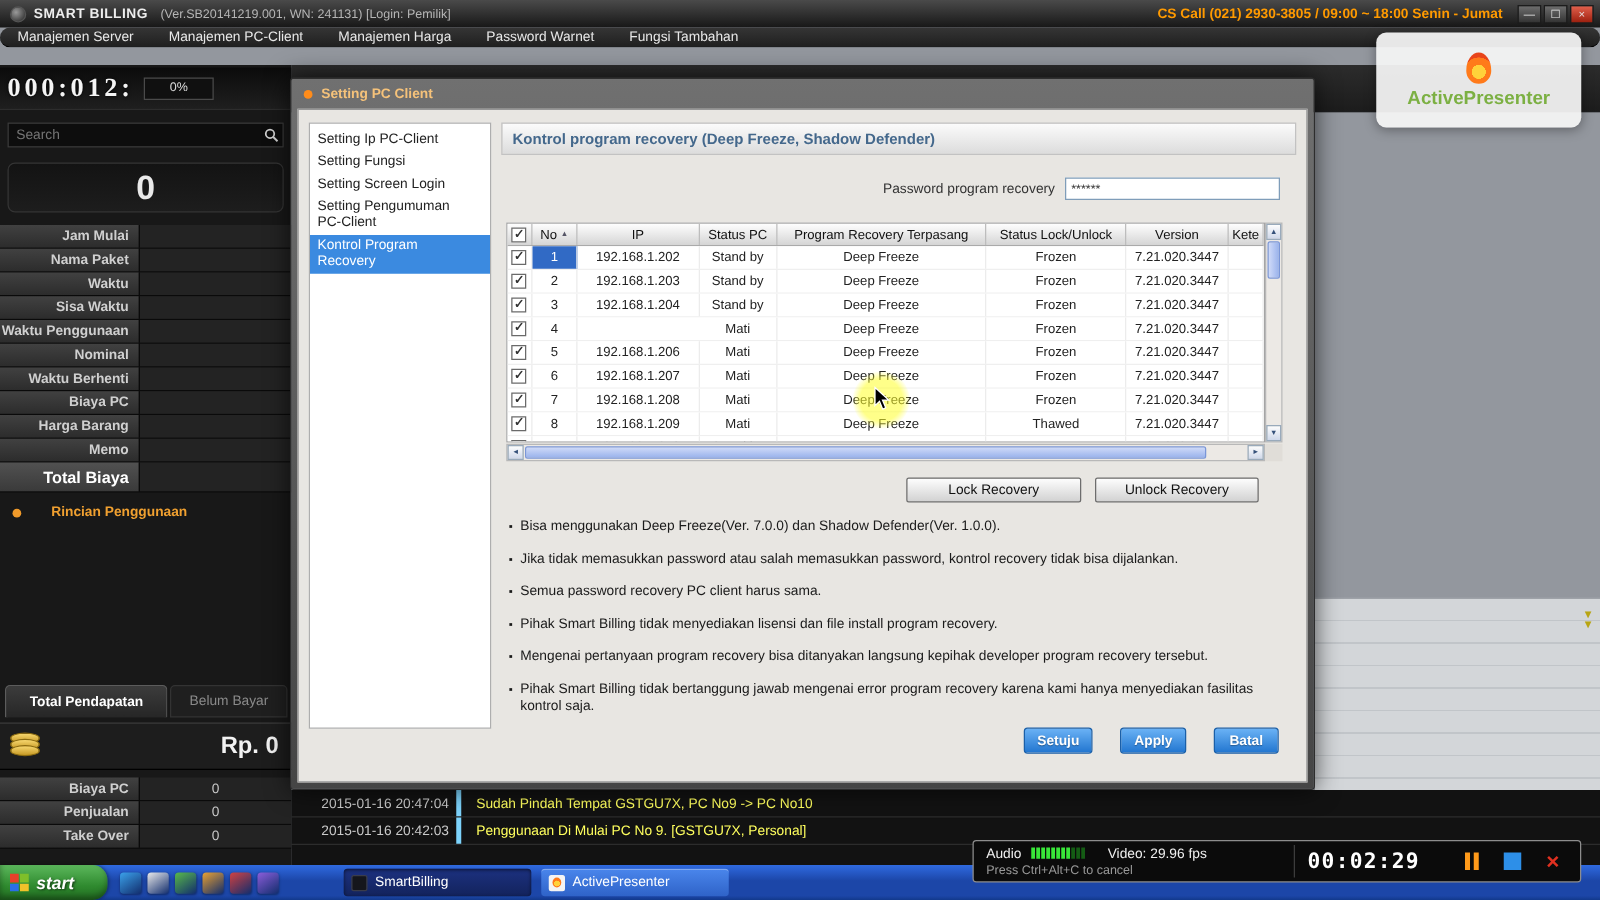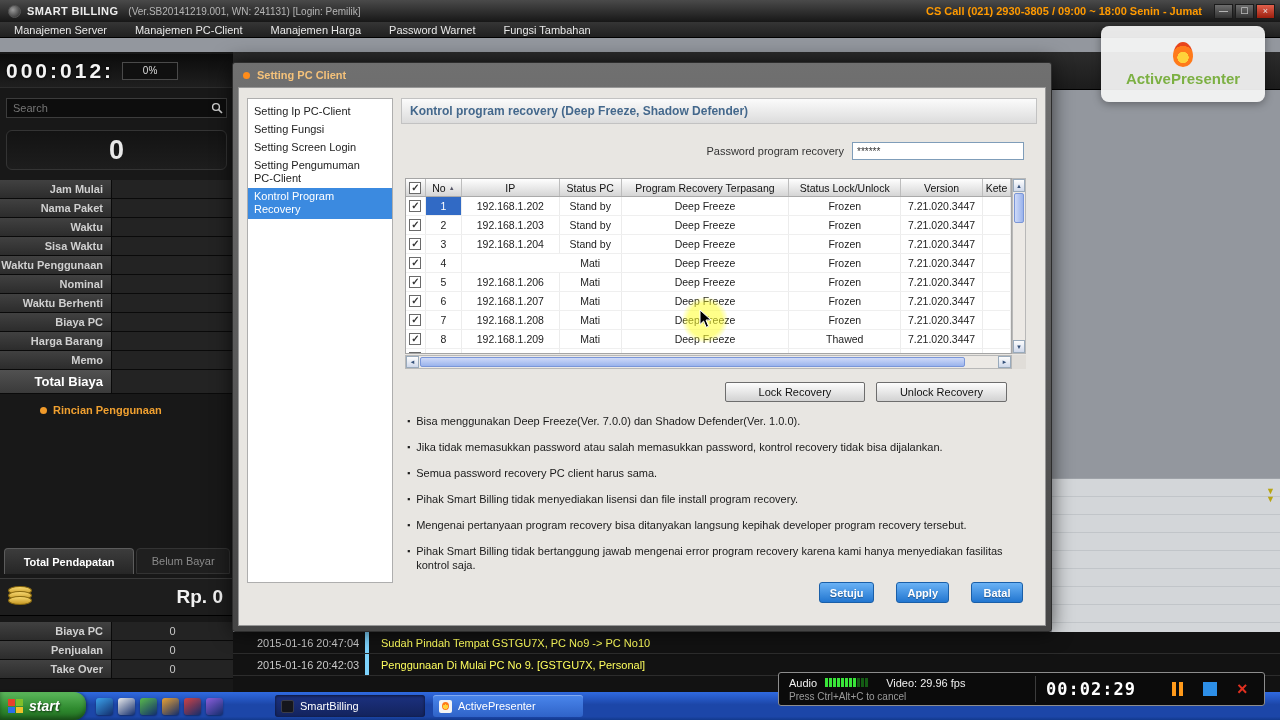--- a/index.html
+++ b/index.html
@@ -15,36 +15,36 @@
   .version { font-size:10px; color:#b5b5b5; margin-left:10px; }
   .cs-call { margin-left:auto; color:#ff9a00; font-size:11px; font-weight:bold; margin-right:12px; }
   .win-btns { display:flex; gap:2px; margin-right:5px; }
   .win-btn { width:19px; height:15px; display:flex; align-items:center; justify-content:center;
     font-size:9px; color:#e5e5e5; background:linear-gradient(#6d6d6d,#333); border:1px solid #1c1c1c; }
   .win-btn.close { background:linear-gradient(#e2604c,#9c1f0e); }
 
   
   .menubar { position:absolute; left:0; top:22px; width:1280px; height:16px;
     background:linear-gradient(#353535,#202020); border-bottom:1px solid #000;
-    display:flex; align-items:center; gap:28px; padding-left:14px; z-index:4; }
+    display:flex; align-items:center; gap:28px; padding-left:14px; z-index:4;border-radius:10px; }
   .menu-item { color:#e8e8e8; font-size:11px; cursor:default; }
 
   .toolstrip { position:absolute; left:233px; top:52px; right:0; height:38px;
     background:linear-gradient(#2c2c2c,#1c1c1c); border-bottom:1px solid #000; }
   .main-bg { position:absolute; left:233px; top:90px; right:0; height:542px; background:#93979e; }
   .main-list { position:absolute; left:1052px; top:478px; right:0; height:154px;
     background:repeating-linear-gradient(#d3d6d9 0 17px, #c1c5c9 17px 18px); border-top:1px solid #9ea2a8; }
   .chevron-flag { position:absolute; right:5px; top:487px; font-size:9px; line-height:8px;
     color:#b8a514; z-index:6; text-align:center; }
 
   
   .sidebar { position:absolute; left:0; top:52px; width:233px; height:640px; background:#181818; z-index:6; }
   .timer-panel { position:absolute; left:0; top:2px; width:233px; height:34px;
     background:linear-gradient(#0b0b0b,#1f1f1f); border-bottom:1px solid #2d2d2d; display:flex; align-items:center; }
-  .timer-digits { font-family:Liberation Sans, sans-serif; font-weight:bold; color:#f4f4f4;
+  .timer-digits { font-family:Liberation Serif, serif; font-weight:bold; color:#f4f4f4;
     font-size:21px; letter-spacing:3px; margin-left:6px; text-shadow:0 0 3px #000; }
   .timer-percent { margin-left:8px; width:56px; height:18px; border:1px solid #4a4a4a; background:#101010;
     color:#ddd; font-size:10px; display:flex; align-items:center; justify-content:center; }
   .search-box { position:absolute; left:6px; top:46px; width:221px; height:20px;
     background:#0d0d0d; border:1px solid #3c3c3c; display:flex; align-items:center; }
   .search-input { flex:1; background:transparent; border:none; outline:none; color:#bbb; font-size:11px; padding:0 6px; }
   .search-icon { width:18px; display:flex; align-items:center; justify-content:center; }
   .counter-panel { position:absolute; left:6px; top:78px; width:221px; height:40px;
     background:linear-gradient(#131313,#1d1d1d); border:1px solid #343434; border-radius:6px;
     display:flex; align-items:center; justify-content:center; }
@@ -52,21 +52,21 @@
   .info-rows { position:absolute; left:0; top:128px; width:233px; }
   .irow { display:flex; height:19px; border-bottom:1px solid #0a0a0a; }
   .irow .lbl { width:112px; background:linear-gradient(#414141,#2c2c2c); color:#d0d0d0; font-size:11px;
     font-weight:bold; display:flex; align-items:center; justify-content:flex-end; padding-right:8px;
     border-right:1px solid #0a0a0a; }
   .irow .val { flex:1; background:#232323; }
   .stat-val { flex:1; background:#232323; color:#c8c8c8; font-size:11px;
     display:flex; align-items:center; justify-content:center; }
   .total-row { height:24px; }
   .total-row .lbl { font-size:13px; color:#fff; background:linear-gradient(#515151,#3a3a3a); }
-  .rincian { position:absolute; left:10px; top:352px; display:flex; align-items:center; gap:6px;margin-left:30px; }
+  .rincian { position:absolute; left:10px; top:352px; display:flex; align-items:center; gap:24px; }
   .rincian-dot { width:7px; height:7px; border-radius:50%; background:#f09a2a; }
   .rincian-text { color:#f0a030; font-size:11px; font-weight:bold; }
   .side-tabs { position:absolute; left:4px; top:496px; width:226px; height:26px; display:flex; gap:2px; }
   .side-tab { flex:1; display:flex; align-items:center; justify-content:center; font-size:11px;
     border-radius:4px 4px 0 0; cursor:default; }
   .side-tab:first-child { flex:1.4; }
   .side-tab.active { background:linear-gradient(#3c3c3c,#262626); border:1px solid #5c5c5c; border-bottom:none;
     color:#fff; font-weight:bold; }
   .side-tab:not(.active) { background:#1f1f1f; border:1px solid #333; color:#8a8a8a; }
   .money-row { position:absolute; left:0; top:526px; width:233px; height:38px; background:#1d1d1d;

